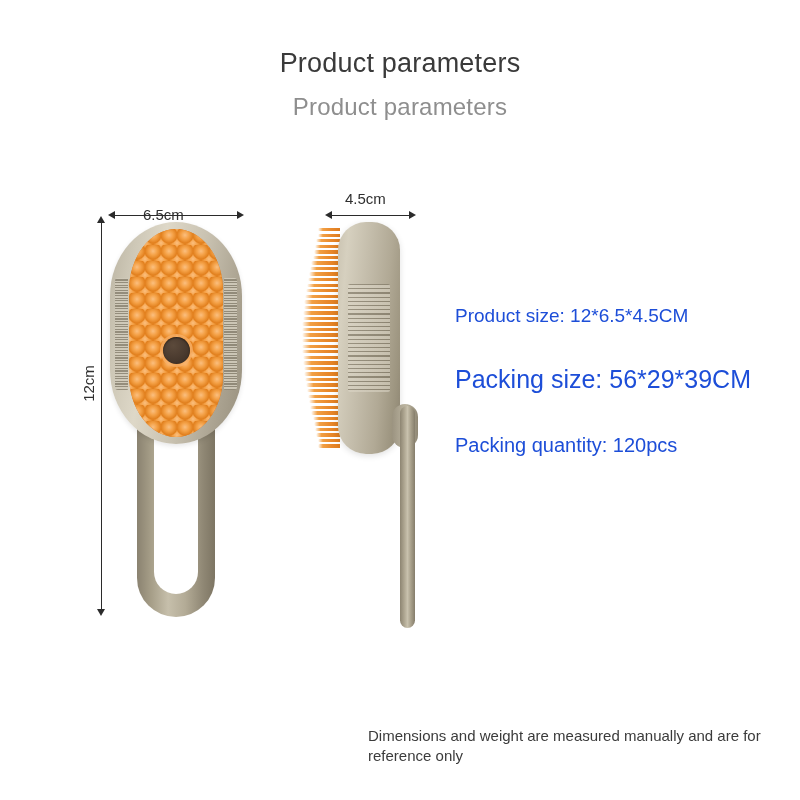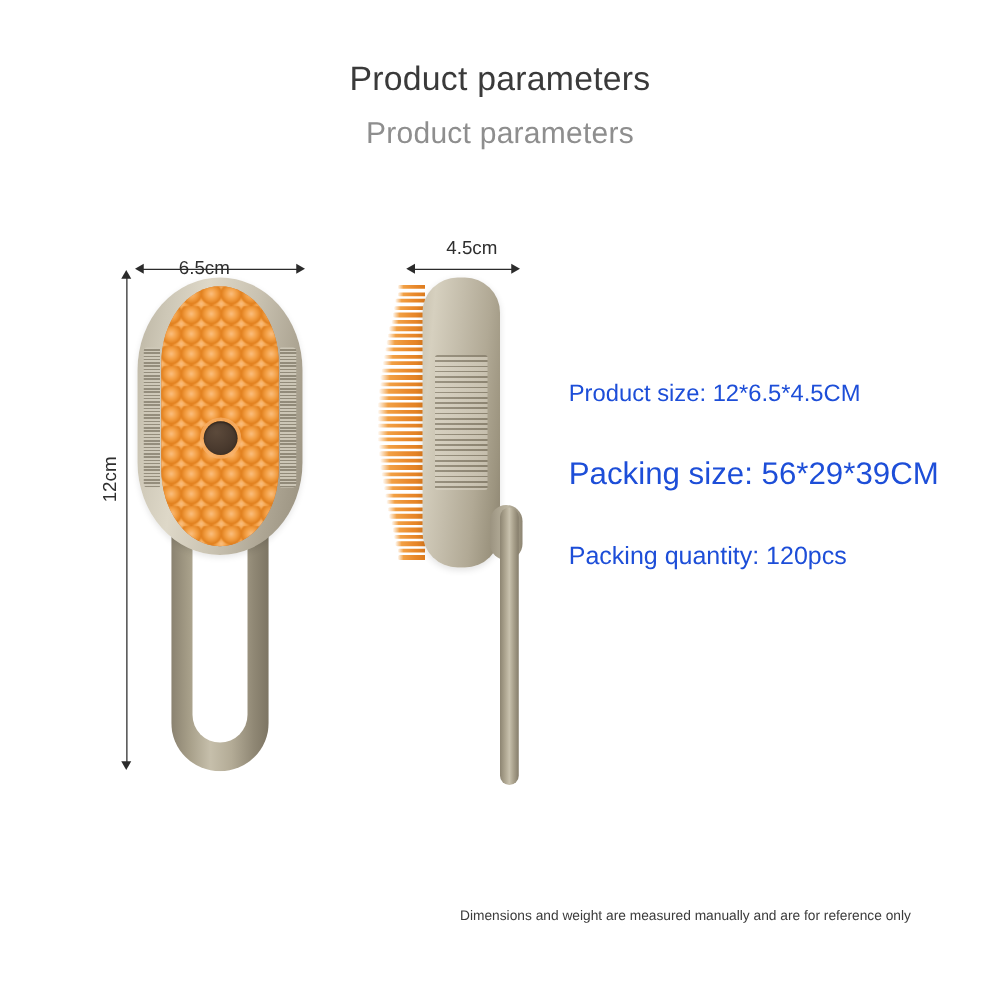--- a/index.html
+++ b/index.html
@@ -45,21 +45,21 @@
   }
 
   
   .dim-label {
     position: absolute;
     font-size: 15px;
     color: #2f2f2f;
     white-space: nowrap;
   }
   .dim-label-w65 { left: 143px; top: 190px; margin-top: 16px; }
-  .dim-label-w45 { left: 357px; top: 190px; }
+  .dim-label-w45 { left: 345px; top: 190px; }
 
   .dim-label-h12 {
     left: 70px;
     top: 375px;
     transform: rotate(-90deg);
     transform-origin: center center;
   }
 
   .arrow-h {
     position: absolute;
@@ -290,21 +290,21 @@
   .spec-row.r1 { font-size: 19px; margin-bottom: 38px; }
   .spec-row.r2 { font-size: 25px; margin-bottom: 40px; }
   .spec-row.r3 { font-size: 20px; }
 
   
   .footer-note {
     position: absolute;
     left: 368px;
     top: 726px;
     width: 400px;
-    font-size: 11px;
+    font-size: 15px;
     line-height: 1.35;
     color: #3b3b3b;
   }
 </style>
 </head>
 <body>
 
 <div class="stage">
 
   <div class="title-main">Product parameters</div>

